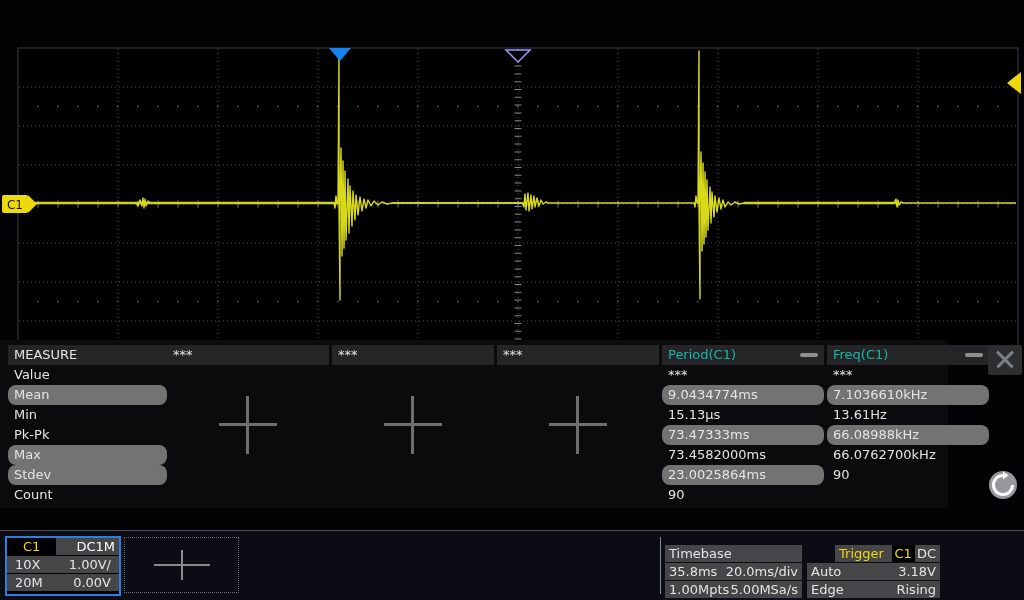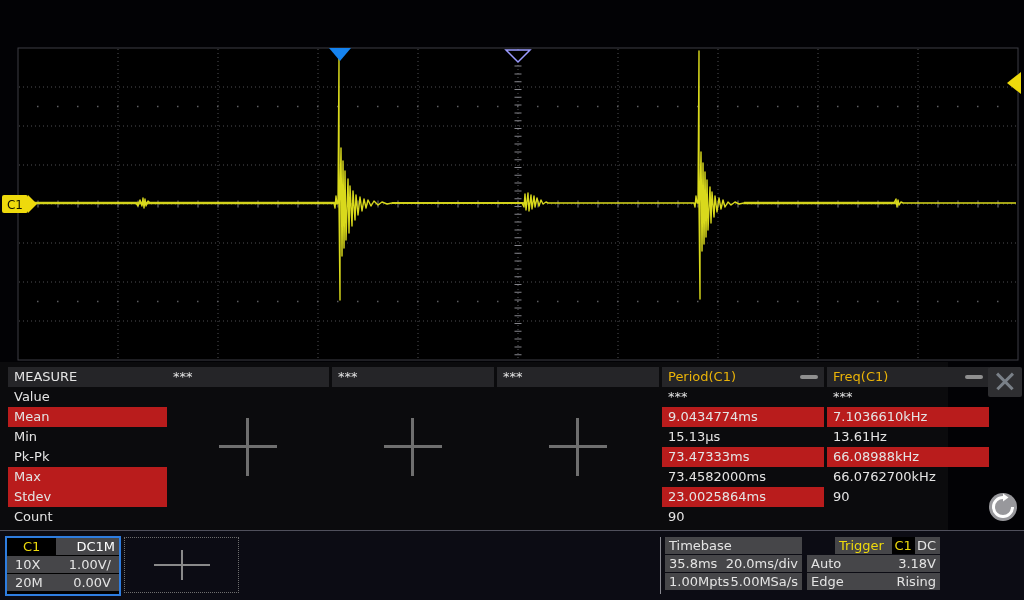--- a/index.html
+++ b/index.html
@@ -3,27 +3,27 @@
 <meta charset="utf-8">
 <style>
   html,body{margin:0;padding:0;background:#000;}
   .screen{position:relative;width:1024px;height:600px;background:#020205;overflow:hidden;
           font-family:"DejaVu Sans",sans-serif;color:#e4e4e4;font-size:13px;}
 
   
   .wave{position:absolute;left:0;top:0;}
 
   
-  .measure-panel{position:absolute;left:0;top:362px;width:916px;height:168px;background:#0b0b0d;padding-left:32px;}
+  .measure-panel{position:absolute;left:0;top:340px;width:916px;height:168px;background:#0b0b0d;padding-left:32px;}
   .mcol{position:absolute;top:5px;width:162px;height:162px;}
   .label-col{left:8px;width:159px;}
   .mrow{height:20px;line-height:20px;padding:0 6px;box-sizing:border-box;white-space:nowrap;overflow:hidden;}
   .mhead{background:#252528;position:relative;}
-  .stripe{background:#b91c1c;}
-  .yellow{color:#eab308;}
+  .stripe{background:#737373;border-radius:8px;}
+  .yellow{color:#14b8a6;}
   .minus-btn{position:absolute;right:6px;top:8px;width:18px;height:4px;background:#8f8f8f;border-radius:2px;}
   .slot-plus{position:absolute;left:50%;top:80px;transform:translate(-50%,-50%);width:58px;height:58px;}
   .slot-plus::before{content:"";position:absolute;left:0;top:27px;width:58px;height:3px;background:#6f6f6f;}
   .slot-plus::after{content:"";position:absolute;left:27px;top:0;width:3px;height:58px;background:#6f6f6f;}
   .close-btn{position:absolute;left:988px;top:5px;width:34px;height:30px;background:#2e2e31;border-radius:2px;}
   .close-btn::before,.close-btn::after{content:"";position:absolute;left:6px;top:13px;width:22px;height:2.5px;background:#7a8088;}
   .close-btn::before{transform:rotate(45deg);}
   .close-btn::after{transform:rotate(-45deg);}
   .refresh-wrap{position:absolute;left:987px;top:129px;width:32px;height:32px;}
 
@@ -35,21 +35,21 @@
   .ch-row{height:17px;line-height:17px;margin-bottom:1px;display:flex;font-size:13px;}
   .ch-name{width:44%;background:#000;color:#eeda0c;text-align:center;}
   .ch-coupling{flex:1;background:#464649;color:#ffffff;text-align:right;padding-right:4px;}
   .ch-gray{flex:1;background:#464649;display:flex;justify-content:space-between;padding:0 8px;}
   .add-box{position:absolute;left:124px;top:6px;width:115px;height:56px;border:1px dotted #6e6e6e;
            display:flex;align-items:center;justify-content:center;box-sizing:border-box;}
   .plus-sm{position:relative;width:56px;height:30px;}
   .plus-sm::before{content:"";position:absolute;left:0;top:14px;width:56px;height:2px;background:#8a8a8a;}
   .plus-sm::after{content:"";position:absolute;left:27px;top:0;width:2px;height:30px;background:#8a8a8a;}
   .sep-line{position:absolute;left:660px;top:6px;width:1px;height:57px;background:#8a8a92;}
-  .info-box{position:absolute;top:6px;}
+  .info-box{position:absolute;top:14px;}
   .tb-box{left:665px;width:137px;}
   .trig-box{left:807px;width:133px;}
   .bar-row{height:17px;line-height:17px;margin-bottom:1px;background:#464649;display:flex;
            justify-content:space-between;padding:0 4px;font-size:13px;white-space:nowrap;}
   .trig-head{justify-content:flex-start;margin-left:28px;}
   .trig-head .lbl{color:#eeda0c;}
   .chip{margin-left:auto;background:#000;color:#eeda0c;padding:0 3px;}
   .trig-head .coup{color:#e5e5e5;margin-left:2px;}
 </style>
 </head>

